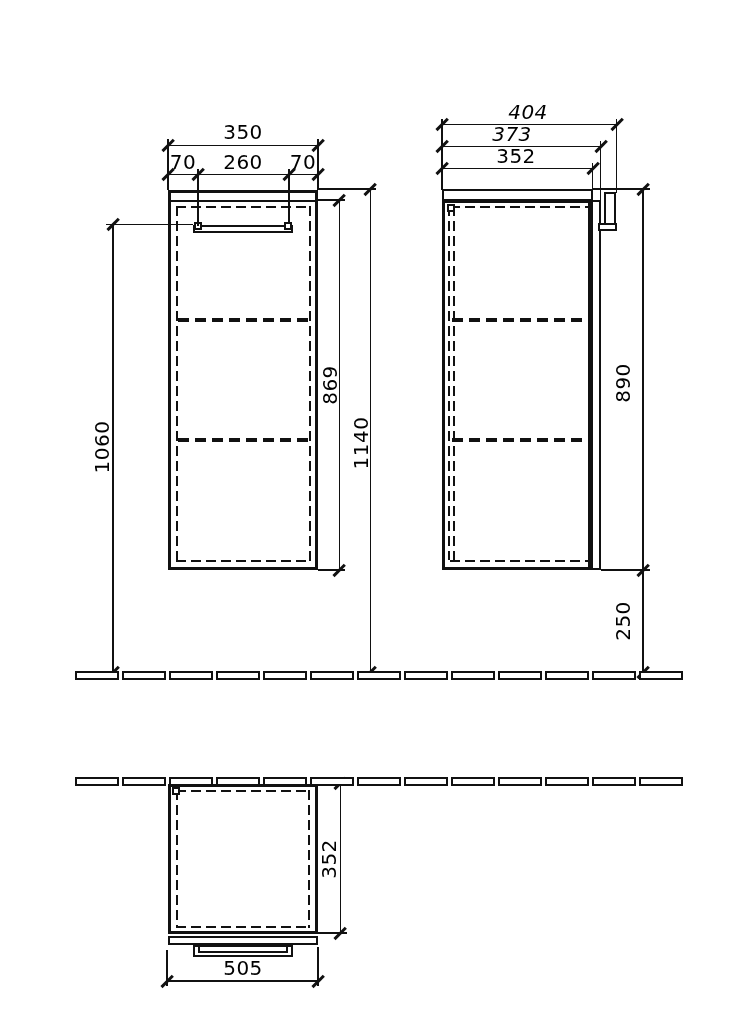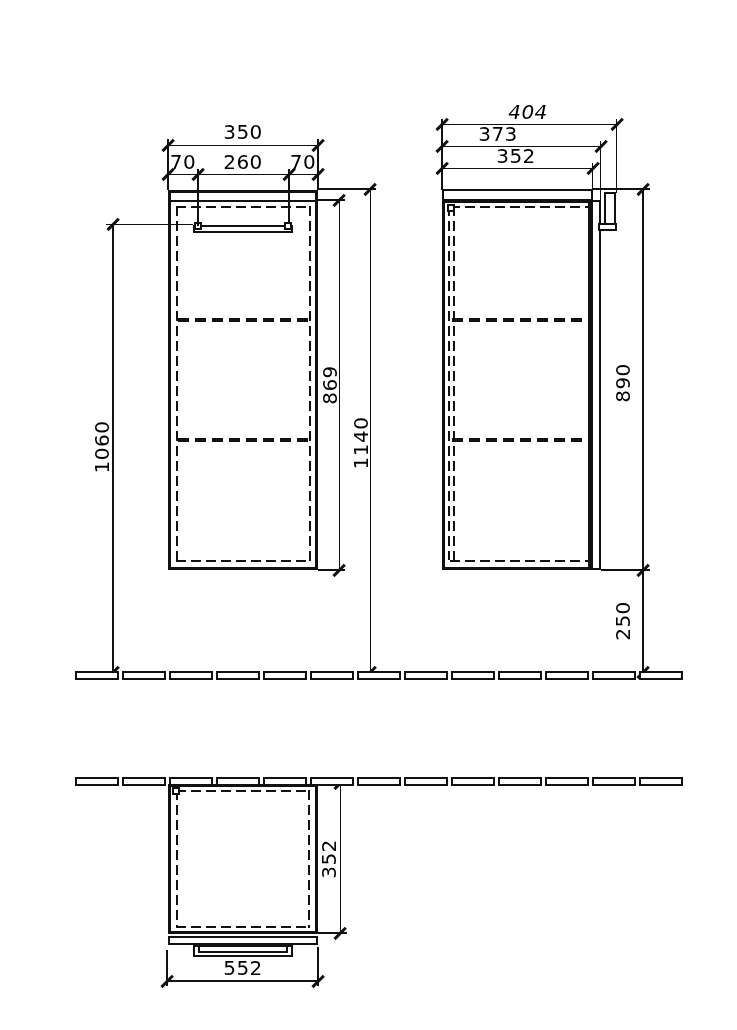--- a/index.html
+++ b/index.html
@@ -72,21 +72,21 @@
   <div class="rect2" style="left:604px;top:169px;width:12px;height:33px;background:#fff;"></div>
   <div class="rect2" style="left:598px;top:200px;width:19px;height:8px;background:#fff;"></div>
 
   <div class="ln" style="left:442px;top:100.5px;width:175px;height:1.6px;"></div>
   <div class="ln" style="left:441px;top:96px;width:1.6px;height:71px;"></div>
   <div class="ln" style="left:615.5px;top:96px;width:1.6px;height:74px;"></div>
   <div class="dim" style="left:498px;top:77px;width:60px;font-style:italic;">404</div>
 
   <div class="ln" style="left:442px;top:122.5px;width:159px;height:1.6px;"></div>
   <div class="ln" style="left:599.5px;top:118px;width:1.6px;height:60px;"></div>
-  <div class="dim" style="left:468px;top:99px;width:60px;">373</div>
+  <div class="dim" style="left:482px;top:99px;width:60px;font-style:italic;">373</div>
 
   <div class="ln" style="left:442px;top:144.5px;width:151px;height:1.6px;"></div>
   <div class="ln" style="left:591.5px;top:140px;width:1.6px;height:28px;"></div>
   <div class="dim" style="left:486px;top:121px;width:60px;">352</div>
 
   <div class="ln" style="left:642px;top:166px;width:1.6px;height:483px;"></div>
   <div class="ln" style="left:593px;top:165px;width:57px;height:1.6px;"></div>
   <div class="ln" style="left:601px;top:546px;width:49px;height:1.6px;"></div>
   <div class="dim vt" style="left:583px;top:348px;width:80px;">890</div>
   <div class="dim vt" style="left:583px;top:586px;width:80px;">250</div>
@@ -102,21 +102,21 @@
   <div style="position:absolute;left:198px;top:922px;width:90px;height:8px;border-left:2px solid #111;border-right:2px solid #111;border-bottom:2px solid #111;box-sizing:border-box;"></div>
 
   <div class="ln" style="left:339.5px;top:760px;width:1.6px;height:150px;"></div>
   <div class="ln" style="left:317px;top:759px;width:30px;height:1.6px;"></div>
   <div class="ln" style="left:317px;top:909px;width:30px;height:1.6px;"></div>
   <div class="dim vt" style="left:289px;top:824px;width:80px;">352</div>
 
   <div class="ln" style="left:167px;top:957px;width:151px;height:1.6px;"></div>
   <div class="ln" style="left:166px;top:927px;width:1.6px;height:36px;"></div>
   <div class="ln" style="left:317px;top:924px;width:1.6px;height:39px;"></div>
-  <div class="dim" style="left:213px;top:933px;width:60px;">552</div>
+  <div class="dim" style="left:213px;top:933px;width:60px;">505</div>
 
 <div class="tick" style="left: 160px; top: 120.7px;"></div>
     <div class="tick" style="left: 310px; top: 120.7px;"></div>
     <div class="tick" style="left: 160px; top: 149.7px;"></div>
     <div class="tick" style="left: 190px; top: 149.7px;"></div>
     <div class="tick" style="left: 281px; top: 149.7px;"></div>
     <div class="tick" style="left: 310px; top: 149.7px;"></div>
     <div class="tick" style="left: 105px; top: 199.7px;"></div>
     <div class="tick" style="left: 105px; top: 647.7px;"></div>
     <div class="tick" style="left: 331px; top: 175.7px;"></div>

